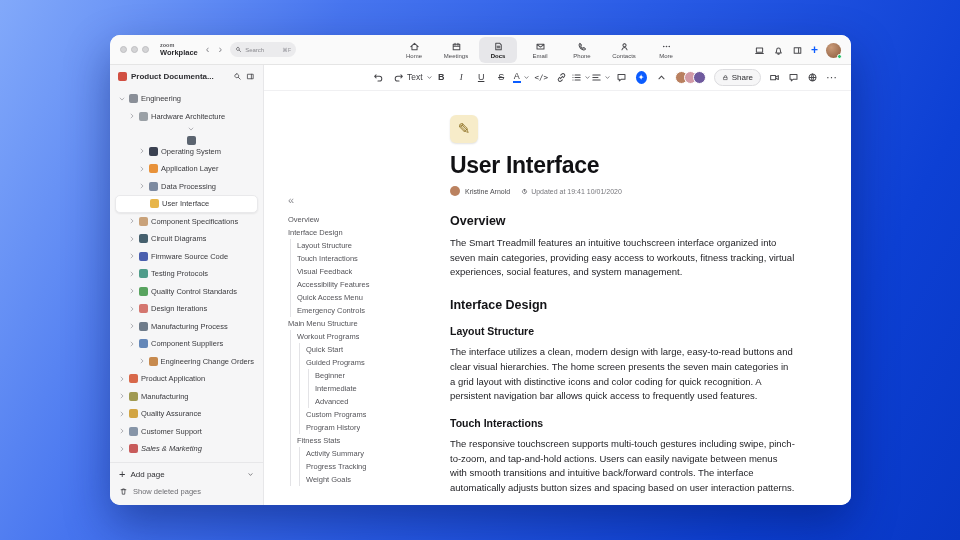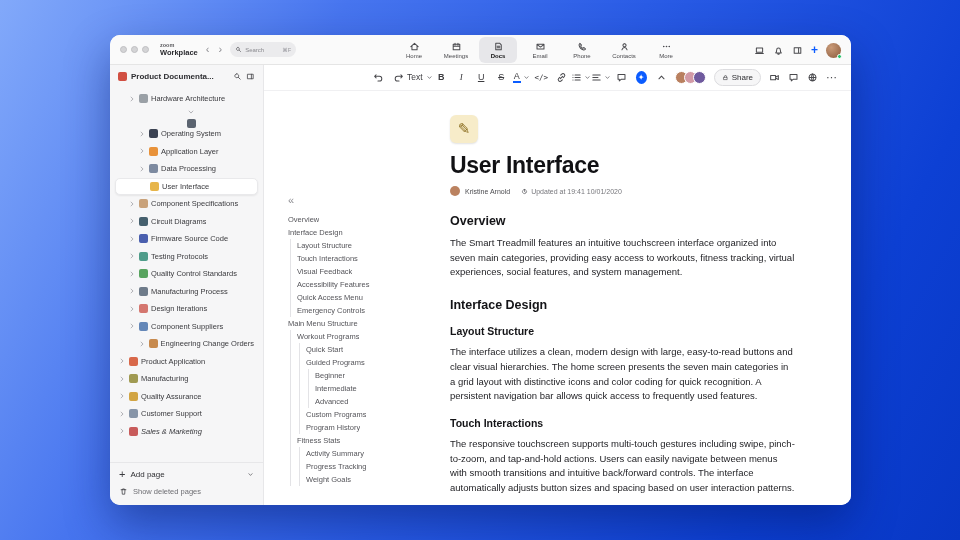--- a/index.html
+++ b/index.html
@@ -220,20 +220,29 @@
               <path d="M5 2.4 A2.6 2.6 0 1 0 5.01 2.4 M7 7 L9.6 9.6" fill="none" stroke="currentColor" stroke-width="1.1" stroke-linecap="round" stroke-linejoin="round"></path>
             </svg>
           </span>
         <span class="ic sm">
             <svg viewBox="0 0 12 12">
               <path d="M2.4 3 H9.6 V9 H2.4 Z M7.2 3 V9" fill="none" stroke="currentColor" stroke-width="1.1" stroke-linecap="round" stroke-linejoin="round"></path>
             </svg>
           </span>
       </div>
       <div class="sb-tree">
+          <div class="tree-item" style="padding-left: 3px;">
+            <span class="tree-chevron">
+              <svg viewBox="0 0 12 12">
+                <path d="M3.2 4.6 L6 7.6 L8.8 4.6" fill="none" stroke="currentColor" stroke-width="1.1" stroke-linecap="round" stroke-linejoin="round"></path>
+              </svg>
+            </span>
+            <span class="tree-ic" style="background: rgb(138, 143, 152);"></span>
+            <span class="tree-label">Engineering</span>
+          </div>
           <div class="tree-item" style="padding-left: 13px;">
             <span class="tree-chevron">
               <svg viewBox="0 0 12 12">
                 <path d="M4.6 3.2 L7.6 6 L4.6 8.8" fill="none" stroke="currentColor" stroke-width="1.1" stroke-linecap="round" stroke-linejoin="round"></path>
               </svg>
             </span>
             <span class="tree-ic" style="background: rgb(154, 160, 166);"></span>
             <span class="tree-label">Hardware Architecture</span>
           </div>
           <div class="tree-item" style="padding-left: 13px; flex-direction: column;">
@@ -321,31 +330,31 @@
             </span>
             <span class="tree-ic" style="background: rgb(88, 163, 95);"></span>
             <span class="tree-label">Quality Control Standards</span>
           </div>
           <div class="tree-item" style="padding-left: 13px;">
             <span class="tree-chevron">
               <svg viewBox="0 0 12 12">
                 <path d="M4.6 3.2 L7.6 6 L4.6 8.8" fill="none" stroke="currentColor" stroke-width="1.1" stroke-linecap="round" stroke-linejoin="round"></path>
               </svg>
             </span>
+            <span class="tree-ic" style="background: rgb(212, 118, 111);"></span>
+            <span class="tree-label">Design Iterations</span>
+          </div>
+          <div class="tree-item" style="padding-left: 13px;">
+            <span class="tree-chevron">
+              <svg viewBox="0 0 12 12">
+                <path d="M4.6 3.2 L7.6 6 L4.6 8.8" fill="none" stroke="currentColor" stroke-width="1.1" stroke-linecap="round" stroke-linejoin="round"></path>
+              </svg>
+            </span>
             <span class="tree-ic" style="background: rgb(110, 123, 138);"></span>
             <span class="tree-label">Manufacturing Process</span>
-          </div>
-          <div class="tree-item" style="padding-left: 13px;">
-            <span class="tree-chevron">
-              <svg viewBox="0 0 12 12">
-                <path d="M4.6 3.2 L7.6 6 L4.6 8.8" fill="none" stroke="currentColor" stroke-width="1.1" stroke-linecap="round" stroke-linejoin="round"></path>
-              </svg>
-            </span>
-            <span class="tree-ic" style="background: rgb(212, 118, 111);"></span>
-            <span class="tree-label">Design Iterations</span>
           </div>
           <div class="tree-item" style="padding-left: 13px;">
             <span class="tree-chevron">
               <svg viewBox="0 0 12 12">
                 <path d="M4.6 3.2 L7.6 6 L4.6 8.8" fill="none" stroke="currentColor" stroke-width="1.1" stroke-linecap="round" stroke-linejoin="round"></path>
               </svg>
             </span>
             <span class="tree-ic" style="background: rgb(100, 135, 184);"></span>
             <span class="tree-label">Component Suppliers</span>
           </div>

